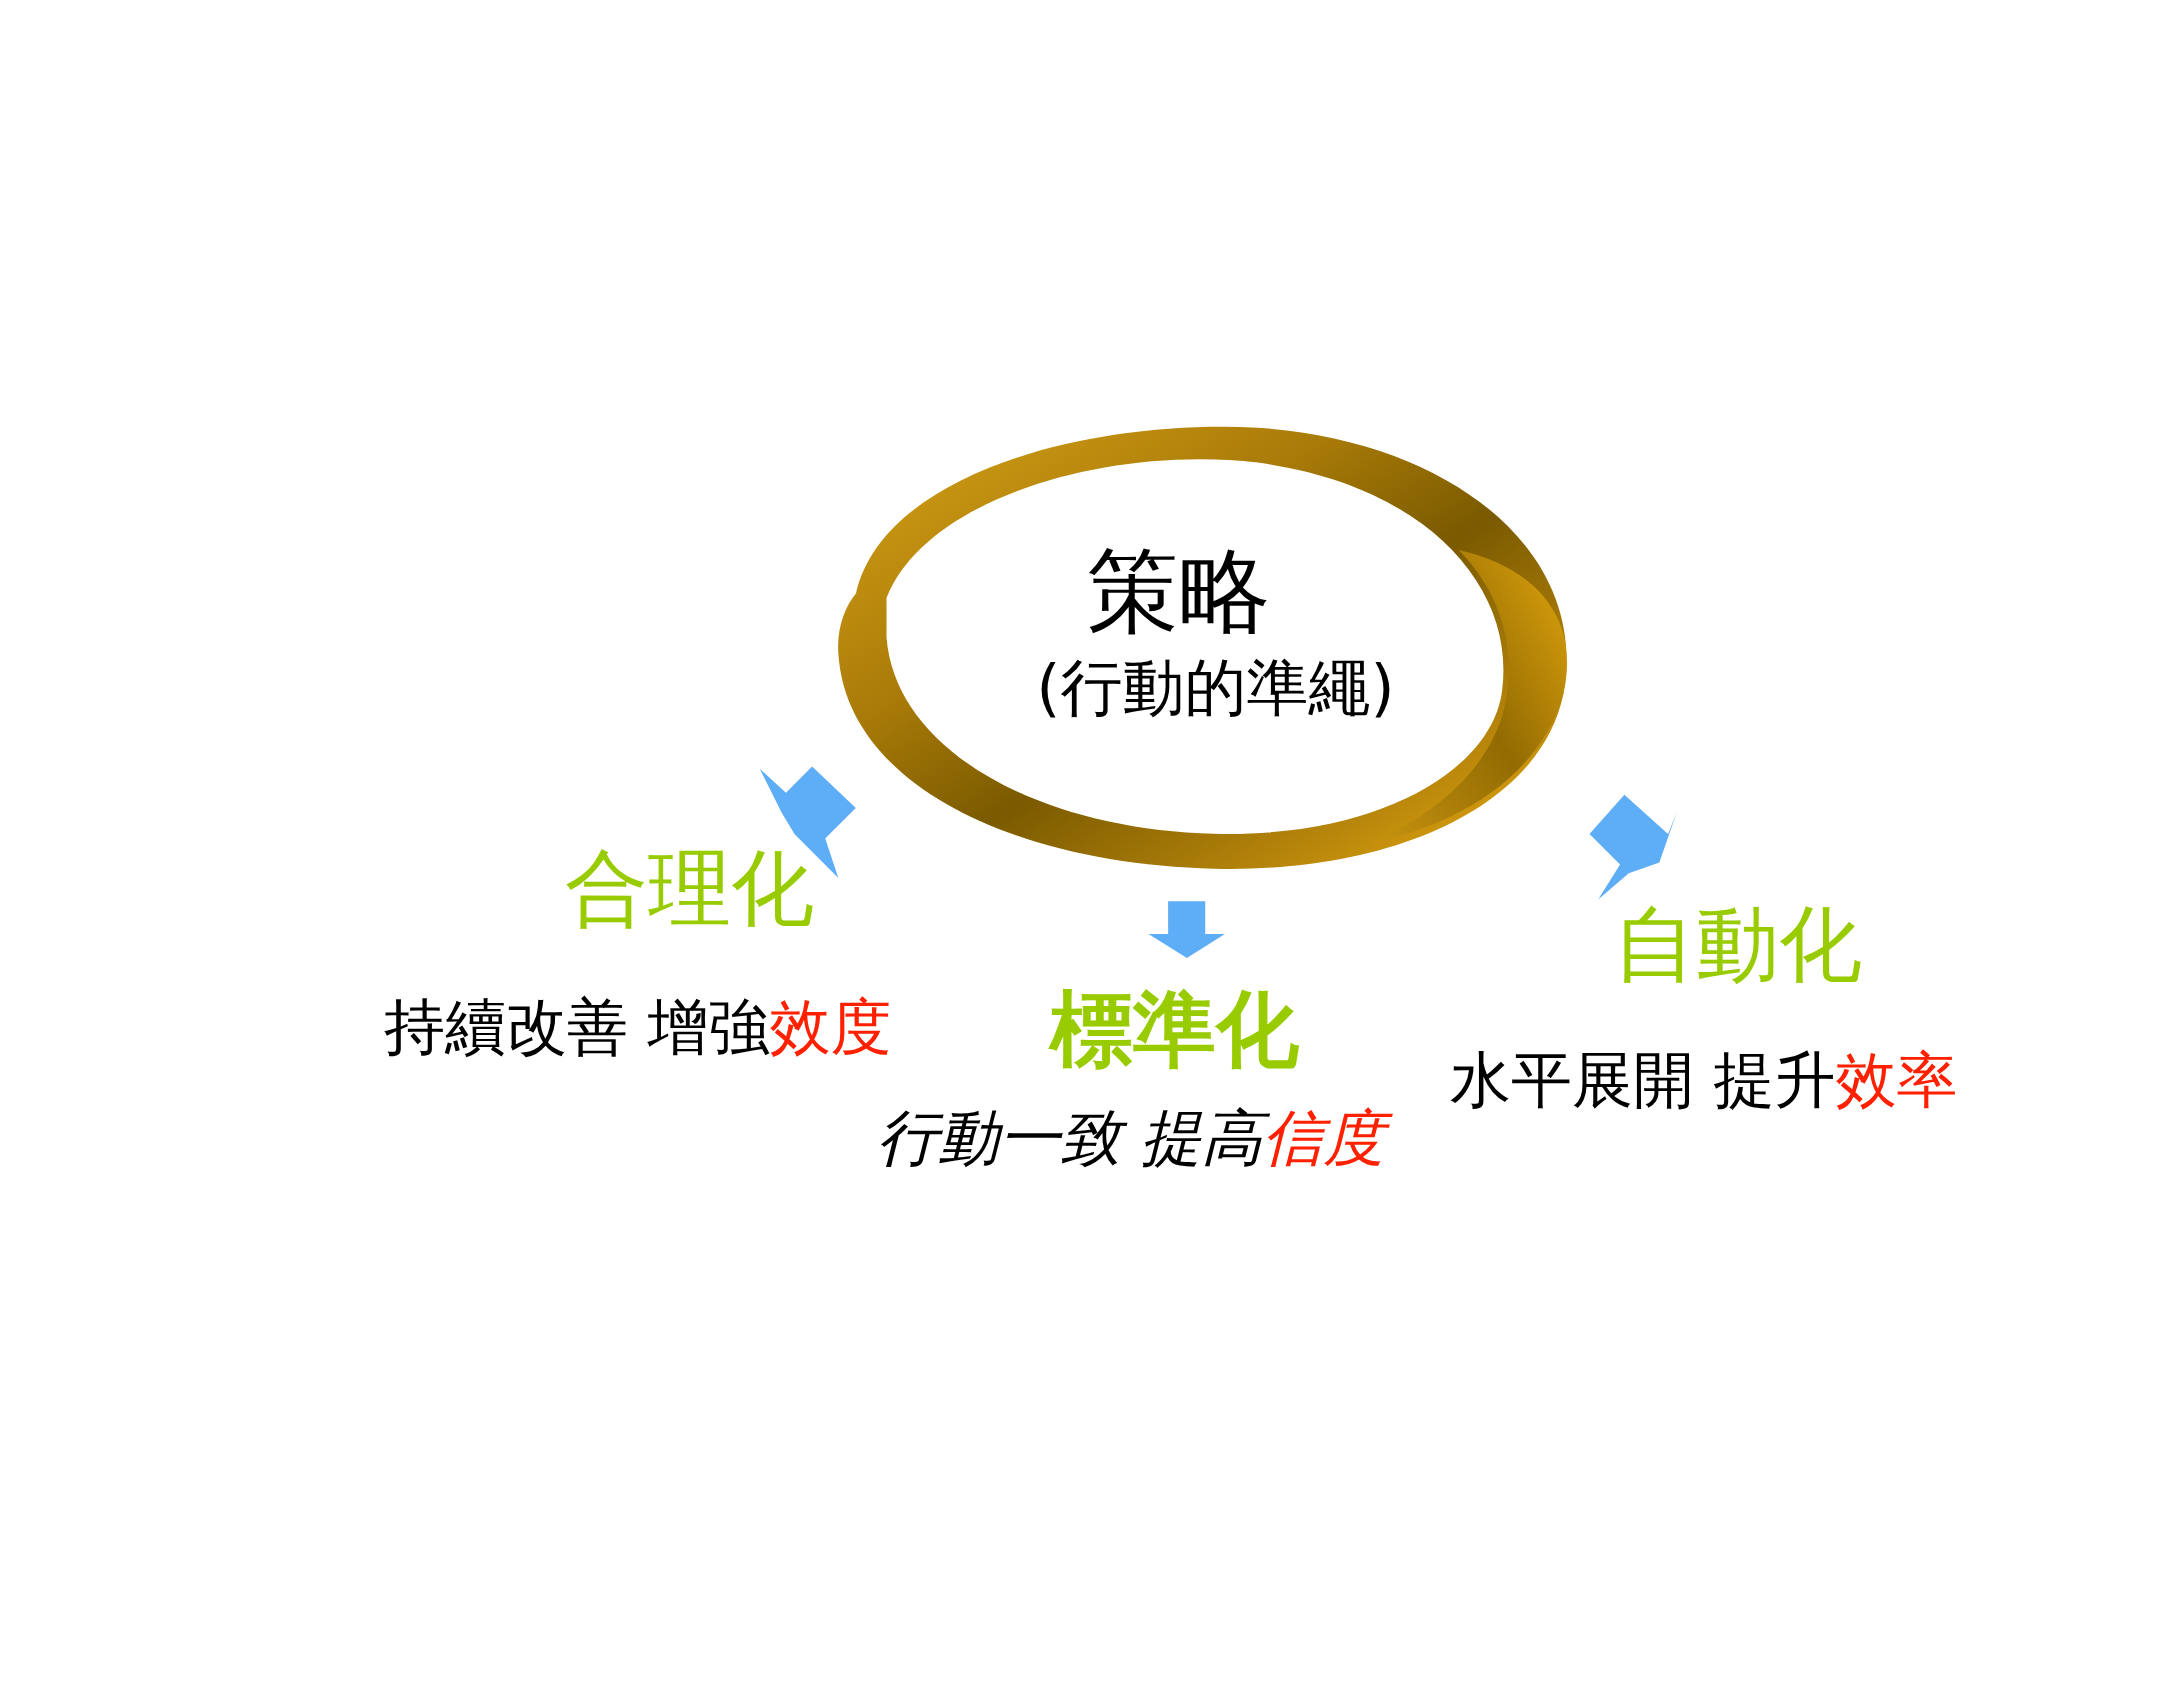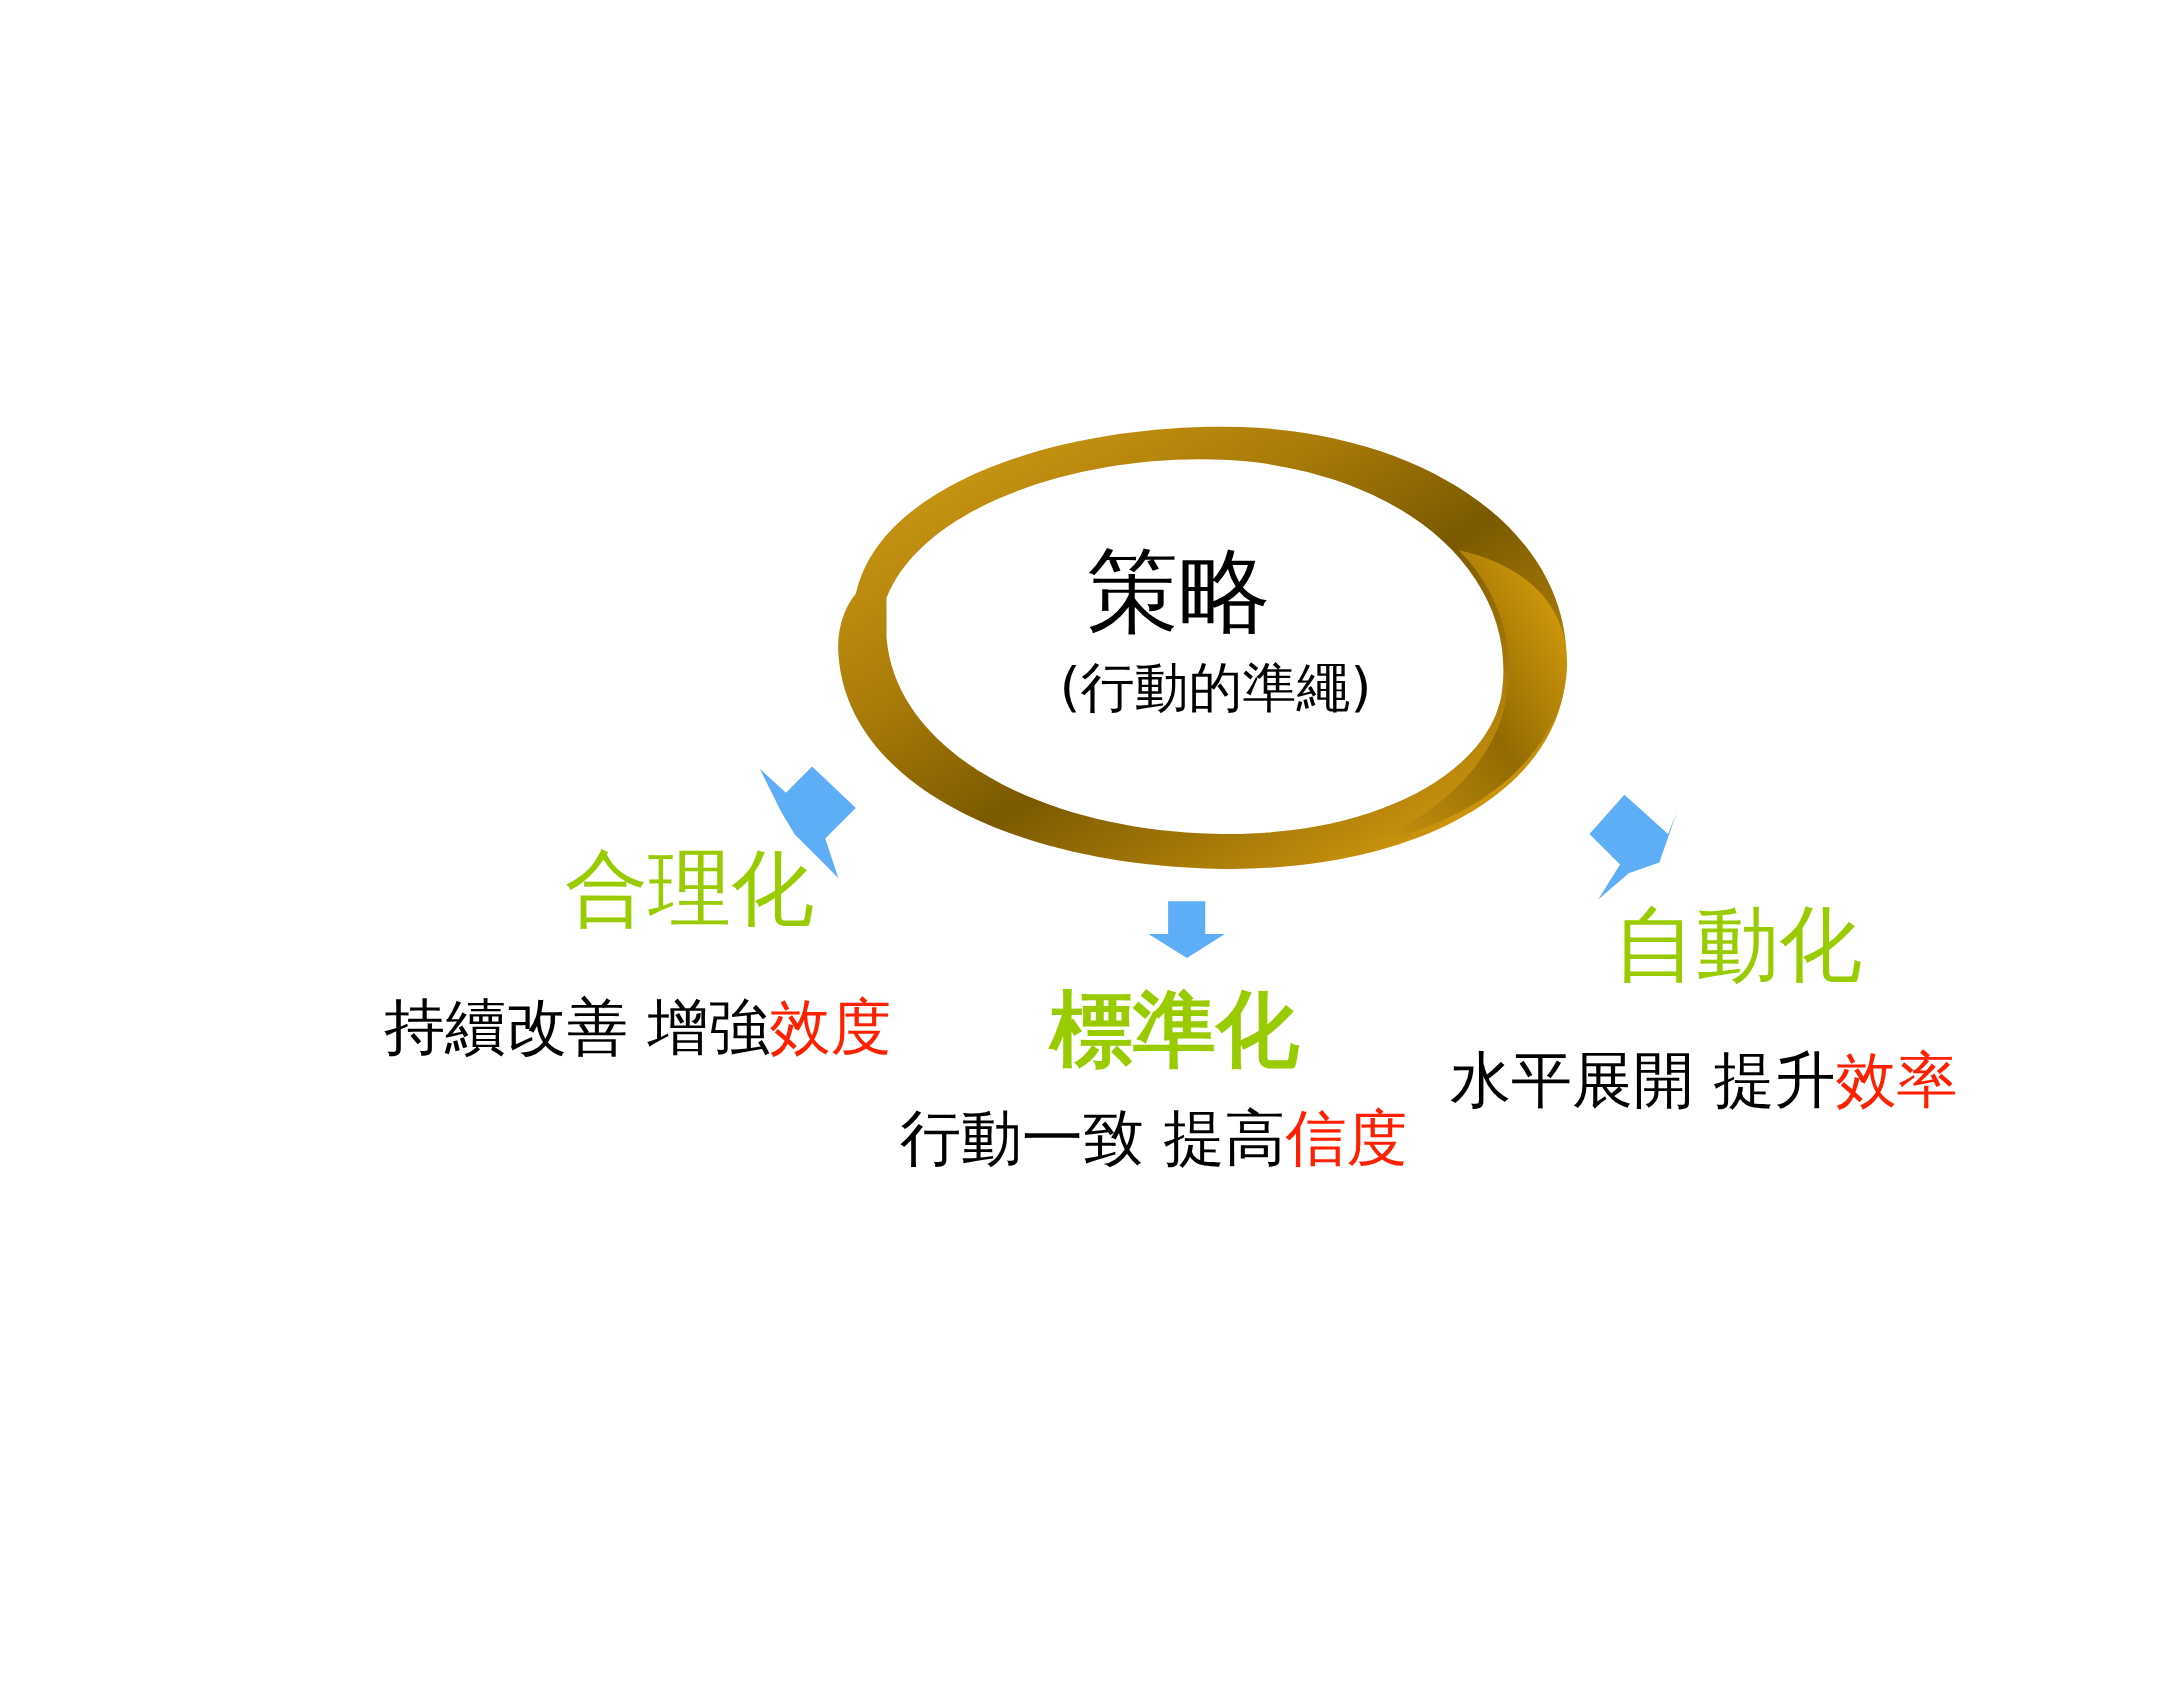--- a/index.html
+++ b/index.html
@@ -3,21 +3,21 @@
   <meta charset="utf-8">
   <style>
     html, body { margin: 0; padding: 0; background: #ffffff; }
     body { width: 2385px; height: 1692px; position: relative; overflow: hidden;
            font-family: "DejaVu Sans", "Liberation Sans", sans-serif; }
     .abs { position: absolute; }
     .ring { left: 821px; top: 410px; width: 786px; height: 472px; }
     .center-title { left: 960px; top: 537px; width: 437px; text-align: center;
                     font-size: 92px; line-height: 109px; color: #000; }
     .center-sub { left: 910px; top: 640px; width: 611px; text-align: center;
-                  font-size: 54px; line-height: 96px; color: #000; }
+                  font-size: 62px; line-height: 96px; color: #000; }
     .heading { font-size: 83px; line-height: 96px; color: #99cc00; white-space: nowrap; }
     .line { font-size: 61px; line-height: 79px; color: #000; white-space: nowrap; }
     .line .hl { color: #ff2000; }
     .arrow { width: 131px; height: 131px; }
   </style>
 </head>
 <body>
 
 <svg class="abs ring" viewBox="0 0 1800 1080">
   <defs>
@@ -65,21 +65,21 @@
 <svg class="abs arrow" style="left:1572px; top:786px;" viewBox="0 0 300 300">
   <polygon points="120,20 220,110 240,60 200,175 130,200 60,260 110,180 40,110" fill="#5eaef7"></polygon>
 </svg>
 
 <div class="abs heading" style="left:565px; top:841px;">合理化</div>
 <div class="abs line" style="left:384px; top:958px;margin-top:29px;">
   <span>持續改善 增強</span><span class="hl">效度</span>
 </div>
 
 <div class="abs heading" style="left:1050px; top:982px;font-weight:bold;">標準化</div>
-<div class="abs line" style="left:900px; top:1098px;">
+<div class="abs line" style="left:877px; top:1098px;font-style:italic;">
   <span>行動一致 提高</span><span class="hl">信度</span>
 </div>
 
 <div class="abs heading" style="left:1613px; top:897px;">自動化</div>
 <div class="abs line" style="left:1450px; top:1015px;margin-top:25px;">
   <span>水平展開 提升</span><span class="hl">效率</span>
 </div>
 
 
 </body></html>

